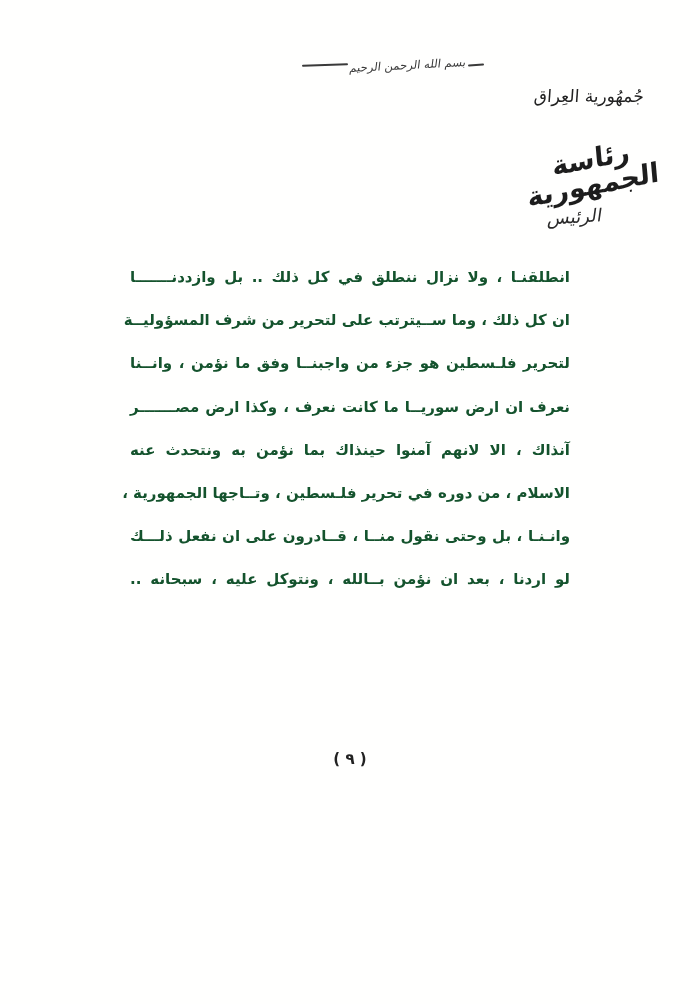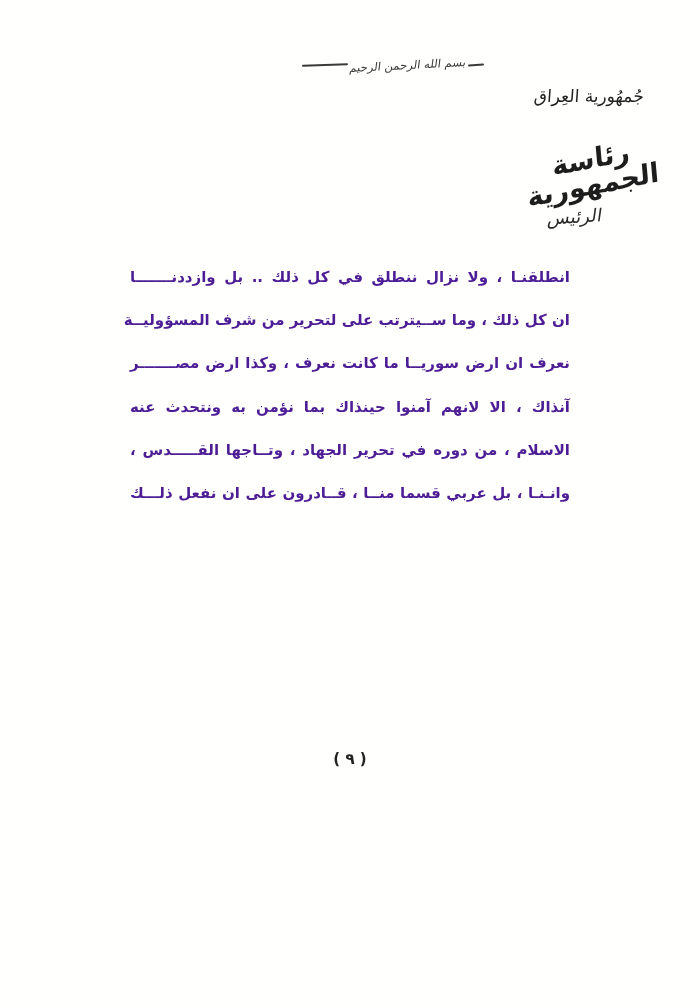--- a/index.html
+++ b/index.html
@@ -46,21 +46,21 @@
   }
   .president{
     position:absolute;top:206px;right:98px;
     font-size:18px;color:#2a2a2a;
     transform:skewX(-12deg) rotate(-4deg);
     white-space:nowrap;
   }
   
   .body-text{
     position:absolute;top:256px;right:130px;width:440px;
-    font-size:15px;font-weight:bold;color:#4c1d95;
+    font-size:15px;font-weight:bold;color:#14532d;
   }
   .line{
     height:43.2px;line-height:43.2px;
     text-align:justify;
     text-align-last:justify;
     white-space:nowrap;
     overflow:visible;
   }
   
   .page-number{
@@ -80,21 +80,23 @@
     <div class="stroke left"></div>
   </div>
 
   <div class="country">جُمهُورية العِراق</div>
   <div class="emblem">رئاسة الجمهورية</div>
   <div class="president">الرئيس</div>
 
   <div class="body-text">
     <div class="line">انطلقنـا ، ولا نزال ننطلق في كل ذلك .. بل وازددنـــــــا</div>
     <div class="line">ان كل ذلك ، وما ســيترتب على لتحرير من شرف المسؤوليــة</div>
+    <div class="line">لتحرير فلـسطين هو جزء من واجبنــا وفق ما نؤمن ، وانــنا</div>
     <div class="line">نعرف ان ارض سوريــا ما كانت نعرف ، وكذا ارض مصـــــــر</div>
     <div class="line">آنذاك ، الا لانهم آمنوا حينذاك بما نؤمن به ونتحدث عنه</div>
-    <div class="line">الاسلام ، من دوره في تحرير الجهاد ، وتــاجها القـــــدس ،</div>
-    <div class="line">وانـنـا ، بل عربي قسما منــا ، قــادرون على ان نفعل ذلـــك</div>
+    <div class="line">الاسلام ، من دوره في تحرير فلـسطين ، وتــاجها الجمهورية ،</div>
+    <div class="line">وانـنـا ، بل وحتى نقول منــا ، قــادرون على ان نفعل ذلـــك</div>
+    <div class="line">لو اردنا ، بعد ان نؤمن بــالله ، ونتوكل عليه ، سبحانه ..</div>
   </div>
 
   <div class="page-number">( ٩ )</div>
 
 </div>
 
 </body></html>

